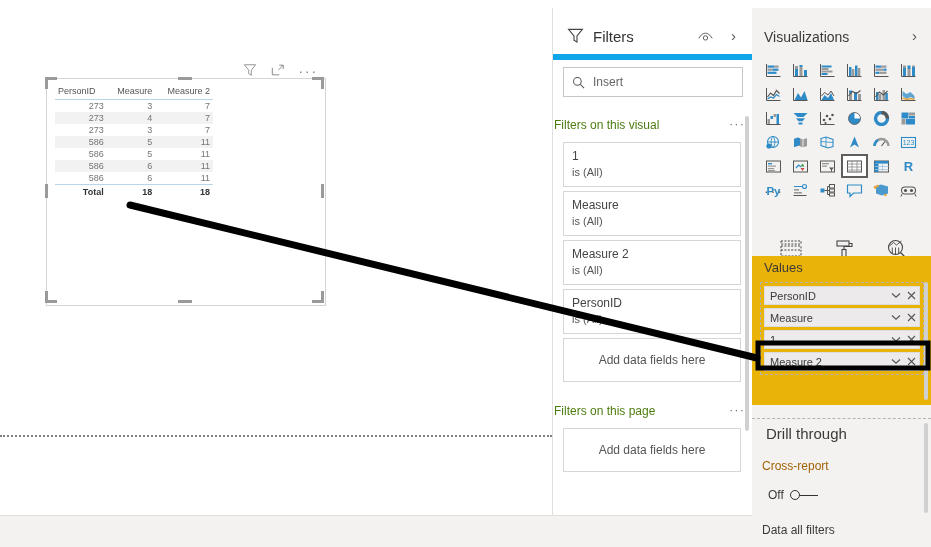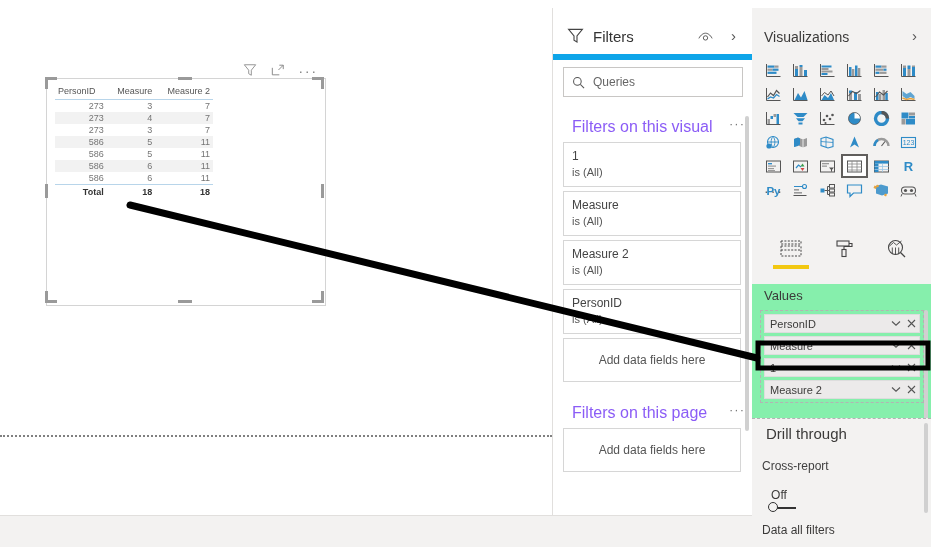--- a/index.html
+++ b/index.html
@@ -107,21 +107,21 @@
   }
   .search-ico{margin-left:8px;display:flex;align-items:center;color:#555;}
   .search-ph{margin-left:8px;font-size:12px;color:#666666;}
   .filters-body{
     position:absolute;left:0;top:100px;width:199px;height:407px;
     overflow:hidden;
   }
   .sec-head{
     position:relative;height:26px;margin:6px 0 2px 0;
   }
-  .sec-title{position:absolute;left:19px;top:4px;font-size:16px;color:#8b5cf6;}
+  .sec-title{position:absolute;left:1px;top:4px;font-size:12px;color:#4d7c0f;}
   .sec-dots{position:absolute;left:176px;top:2px;font-size:13px;color:#777;letter-spacing:1px;}
   .fcard{
     margin:0 10px 4px 10px;width:178px;box-sizing:border-box;
     border:1px solid #d6d6d6;background:#ffffff;padding:6px 8px 6px 8px;
   }
   .fcard .fname{font-size:12px;color:#444444;line-height:15px;}
   .fcard .fval{font-size:11px;color:#555555;line-height:15px;margin-top:1px;}
   .fdrop{
     margin:2px 10px 0 10px;width:178px;height:44px;box-sizing:border-box;
     border:1px solid #d6d6d6;background:#ffffff;
@@ -151,22 +151,22 @@
     box-sizing:border-box;cursor:pointer;
   }
   .vicon.sel{border:2px solid #605e5c;background:#ffffff;}
   .viz-more{position:absolute;left:12px;top:175px;font-size:14px;color:#666;letter-spacing:2px;}
 
   .viz-tabs{position:absolute;left:8px;top:225px;width:166px;height:36px;}
   .vtab{position:absolute;top:0;width:46px;height:32px;display:flex;align-items:center;justify-content:center;}
   .vtab-underline{position:absolute;top:32px;width:36px;height:4px;background:#f2c811;}
 
   .wells{
-    position:absolute;left:0;top:276px;width:179px;height:149px;
-    background:#86efac;overflow:hidden;
+    position:absolute;left:0;top:248px;width:179px;height:149px;
+    background:#eab308;overflow:hidden;
   }
   .well-title{position:absolute;left:12px;top:4px;font-size:13px;color:#3b3a39;}
   .well-box{
     position:absolute;left:8px;top:26px;width:164px;
     border:1px dashed #b3b3b3;padding:3px 3px 3px 3px;box-sizing:border-box;
   }
   .chip{
     position:relative;height:19px;margin-bottom:3px;
     background:#eceaea;border:1px solid #dddddd;box-sizing:border-box;
     display:flex;align-items:center;
@@ -175,22 +175,22 @@
   .chip-label{margin-left:5px;font-size:11px;color:#3b3a39;flex:1;white-space:nowrap;overflow:hidden;}
   .chip-chev{width:16px;display:flex;align-items:center;justify-content:center;color:#555;font-size:9px;}
   .chip-x{width:15px;display:flex;align-items:center;justify-content:center;color:#555;font-size:11px;}
   .wells-scroll{position:absolute;left:172px;top:26px;width:4px;height:118px;background:#d0d0d0;border-radius:2px;}
 
   .drill{
     position:absolute;left:0;top:410px;width:179px;height:137px;
     border-top:1px dashed #b3b3b3;background:#f3f2f1;
   }
   .drill-title{position:absolute;left:14px;top:6px;font-size:15px;color:#3b3a39;}
-  .drill-lbl1{position:absolute;left:10px;top:40px;font-size:12px;color:#404040;}
-  .toggle-row{position:absolute;left:16px;top:69px;display:flex;align-items:center;flex-direction:column;}
+  .drill-lbl1{position:absolute;left:10px;top:40px;font-size:12px;color:#a16207;}
+  .toggle-row{position:absolute;left:16px;top:69px;display:flex;align-items:center;}
   .toggle-lbl{font-size:12px;color:#3b3a39;margin-right:6px;}
   .toggle{position:relative;width:28px;height:11px;}
   .toggle-track{position:absolute;left:8px;top:5px;width:20px;height:1.5px;background:#333;}
   .toggle-knob{position:absolute;left:0;top:0;width:10px;height:10px;border:1.5px solid #333;border-radius:50%;background:#f3f2f1;box-sizing:border-box;}
   .drill-lbl2{position:absolute;left:10px;top:104px;font-size:12px;color:#3b3a39;}
   .drill-scroll{position:absolute;left:172px;top:4px;width:4px;height:90px;background:#d0d0d0;border-radius:2px;}
 </style>
 </head>
 <body>
 
@@ -304,21 +304,21 @@
       <span class="f-chev">›</span>
     </div>
 
     <div class="search-box">
       <span class="search-ico">
         <svg width="13" height="13" viewBox="0 0 14 14">
           <circle cx="5.8" cy="5.8" r="4.1" fill="none" stroke="#555" stroke-width="1.1"></circle>
           <path d="M9 9l4 4" stroke="#555" stroke-width="1.1" fill="none"></path>
         </svg>
       </span>
-      <span class="search-ph">Queries</span>
+      <span class="search-ph">Insert</span>
     </div>
 
     <div class="filters-body">
       <div class="sec-head">
         <span class="sec-title">Filters on this visual</span>
         <span class="sec-dots">···</span>
       </div>
       <div id="visual-filter-cards">
           <div class="fcard">
             <div class="fname">1</div>

